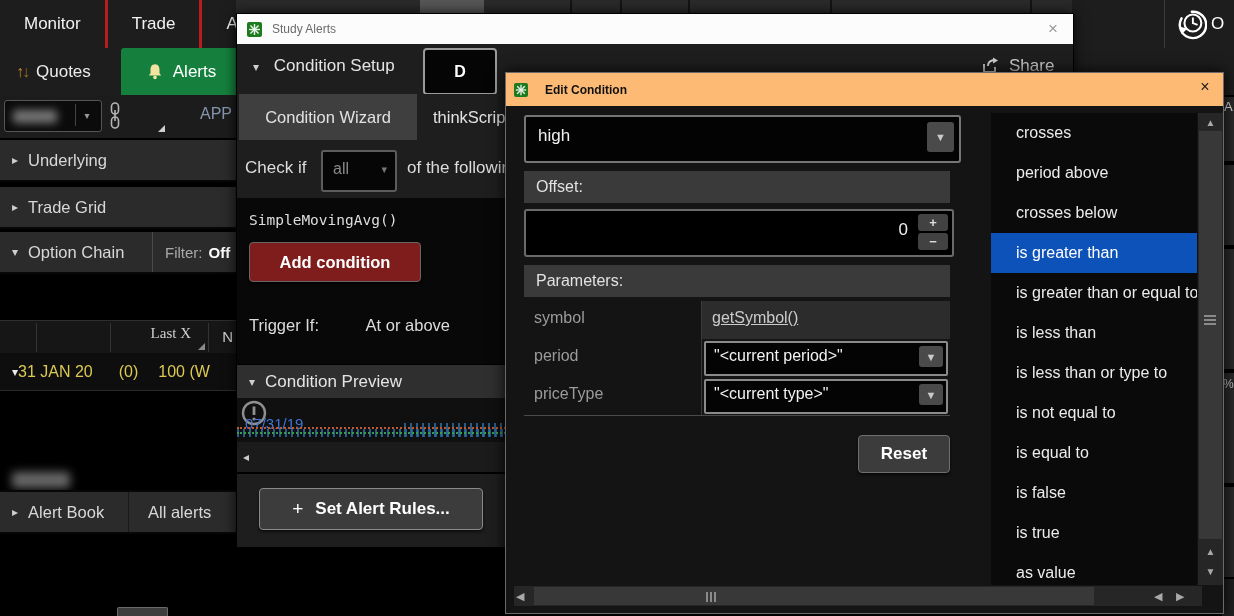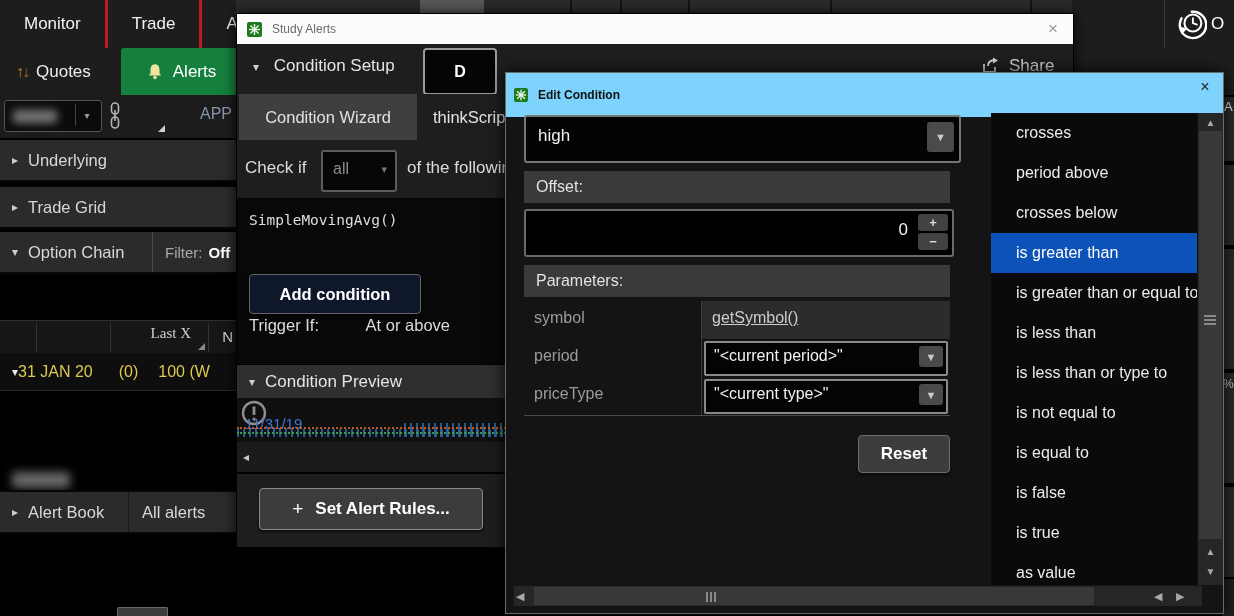--- a/index.html
+++ b/index.html
@@ -54,21 +54,21 @@
   #chain-row{left:0;top:353px;width:237px;height:37px;background:#0e0e0e;border-bottom:1px solid #2a2a2a;
              display:flex;align-items:center;font-size:16px;color:var(--yellow_text);}
   #chain-row .chev{color:#e9e9e9;}
   #chain-row span{margin-right:0;}
 
   #acct-blur{left:12px;top:472px;width:58px;height:16px;background:#cfcfcf;filter:blur(5px);opacity:.5;border-radius:2px;}
 
   #alertbook-bar{left:0;top:490px;width:237px;height:40px;background:#2b2b2b;border-top:2px solid #070707;
                  border-bottom:2px solid #070707;display:flex;align-items:center;font-size:16.5px;color:#d8d8d8;}
   #alertbook-div{position:absolute;left:128px;top:0;bottom:0;width:1px;background:#1a1a1a;}
-  #allalerts{position:absolute;left:142px;}
+  #allalerts{position:absolute;left:148px;}
 
   #bottom-stub{left:117px;top:607px;width:49px;height:9px;background:#3d3d3d;border:1px solid #6a6a6a;border-bottom:none;border-radius:2px 2px 0 0;}
 
   
   #topstrip{left:236px;top:0;width:836px;height:13px;background:#2a2a2a;}
   #topstrip .seg{position:absolute;top:0;height:13px;}
   
   #rightstrip{left:1222px;top:95px;width:12px;height:521px;background:#1f1f1f;}
   #rightstrip .cell{position:absolute;left:0;width:12px;background:#2a2a2a;border-top:2px solid #000;border-bottom:2px solid #000;}
   #rs-a{position:absolute;left:2px;top:4px;color:#e8e8e8;font-size:13px;}
@@ -98,23 +98,23 @@
   #checkrow{left:0;top:126px;width:100%;height:58px;background:#1e1e1e;}
   #checkif-label{position:absolute;left:8px;top:18px;font-size:17px;color:#dcdcdc;}
   #all-dd{position:absolute;left:84px;top:10px;width:72px;height:38px;background:#060606;border:2px solid #5c5c5c;
           border-radius:3px;}
   #all-dd .val{position:absolute;left:10px;top:8px;font-size:16px;color:#8a8a8a;}
   #all-dd .arr{position:absolute;right:8px;top:11px;color:#777;font-size:11px;}
   #ofthe-label{position:absolute;left:170px;top:18px;font-size:17px;color:#dcdcdc;width:330px;}
 
   #black-panel{left:0;top:184px;width:100%;height:166px;background:#080808;}
   #code-line{position:absolute;left:12px;top:14px;font-family:"DejaVu Sans Mono",monospace;font-size:14.5px;color:#dedede;}
-  #add-cond-btn{position:absolute;left:12px;top:44px;width:170px;height:38px;background:#0f172a;border:1px solid #666;
+  #add-cond-btn{position:absolute;left:12px;top:44px;width:170px;height:38px;background:#7f1d1d;border:1px solid #666;
                 border-radius:4px;display:flex;align-items:center;justify-content:center;font-size:16.5px;
-                font-weight:bold;color:#fff;box-shadow:0 2px 3px rgba(0,0,0,.6);margin-top:32px;}
+                font-weight:bold;color:#fff;box-shadow:0 2px 3px rgba(0,0,0,.6);}
   #trigger-row{position:absolute;left:12px;top:118px;font-size:16.5px;color:#dcdcdc;}
   #trigger-row .op{margin-left:42px;}
   #trigger-row .val{margin-left:52px;}
 
   #preview-header{left:0;top:350px;width:100%;height:34px;background:#2f2f2f;border-top:1px solid #000;
                   display:flex;align-items:center;font-size:17px;color:#e4e4e4;}
   #preview-chart{left:0;top:384px;width:100%;height:44px;background:#101010;overflow:hidden;}
   #warn-icon{position:absolute;left:4px;top:2px;}
   #preview-date{position:absolute;left:8px;top:17px;font-size:15px;color:#3f74d8;}
   .pv-bars{position:absolute;bottom:5px;background:repeating-linear-gradient(90deg,var(--preview_bar_blue) 0 2px,transparent 2px 6px);opacity:.85;}
@@ -125,21 +125,21 @@
   #collapse-strip .tri{margin-left:6px;color:#c9c9c9;font-size:12px;}
   #rules-area{left:0;top:460px;width:100%;height:73px;background:#1e1e1e;}
   #set-rules-btn{position:absolute;left:22px;top:14px;width:222px;height:40px;background:#3c3c3c;border:1px solid #8a8a8a;
                  border-radius:4px;display:flex;align-items:center;justify-content:center;font-size:17px;
                  font-weight:bold;color:#fff;box-shadow:0 2px 3px rgba(0,0,0,.6);}
   #set-rules-btn .plus{font-weight:normal;font-size:19px;margin-right:12px;}
 
   
   #dialog{left:505px;top:72px;width:717px;height:540px;background:#141414;border:1px solid #6a6a6a;
           box-shadow:0 0 14px rgba(0,0,0,.9);}
-  #dlg-titlebar{left:0;top:0;width:100%;height:44px;background:#7dd3fc;display:flex;align-items:center;}
+  #dlg-titlebar{left:0;top:0;width:100%;height:33px;background:#fdba74;display:flex;align-items:center;gap:7px;}
   #dlg-titlebar .app-icon{width:14px;height:14px;margin-left:8px;margin-right:10px;}
   #dlg-title{font-size:12px;font-weight:bold;color:#111;}
   #dlg-close{position:absolute;right:8px;top:4px;width:20px;height:20px;color:#222;font-size:16px;
              display:flex;align-items:center;justify-content:center;}
 
   #plot-combo{left:18px;top:42px;width:433px;height:44px;background:#030303;border:2px solid #767676;border-radius:3px;}
   #plot-combo .val{position:absolute;left:12px;top:9px;font-size:17px;color:#f0f0f0;}
   .dd-btn{position:absolute;background:#4a4a4a;border-radius:3px;color:#c9c9c9;display:flex;align-items:center;
           justify-content:center;font-size:11px;}
   #plot-combo .dd-btn{right:5px;top:5px;width:27px;height:30px;}
@@ -365,21 +365,21 @@
       <span class="chev">▾</span>
       <span>Condition Preview</span>
     </div>
 
     <div class="abs" id="preview-chart">
       <svg id="warn-icon" width="26" height="26" viewBox="0 0 26 26">
         <circle cx="13" cy="13" r="11" fill="none" stroke="#8f8f8f" stroke-width="2.4"></circle>
         <line x1="13" y1="6.5" x2="13" y2="15" stroke="#8f8f8f" stroke-width="2.8"></line>
         <circle cx="13" cy="19" r="1.6" fill="#8f8f8f"></circle>
       </svg>
-      <span id="preview-date">11/31/19</span>
+      <span id="preview-date">07/31/19</span>
       <div class="pv-bars" style="left:0;width:100%;height:8px;"></div>
       <div class="pv-bars" style="left:20%;width:14%;height:14px;"></div>
       <div class="pv-bars" style="left:55%;width:10%;height:17px;"></div>
       <div class="pv-bars" style="left:68%;width:20%;height:13px;"></div>
       <div id="pv-line-red"></div>
       <div id="pv-line-green"></div>
     </div>
 
     <div class="abs" id="collapse-strip">
       <span class="tri">◂</span>

